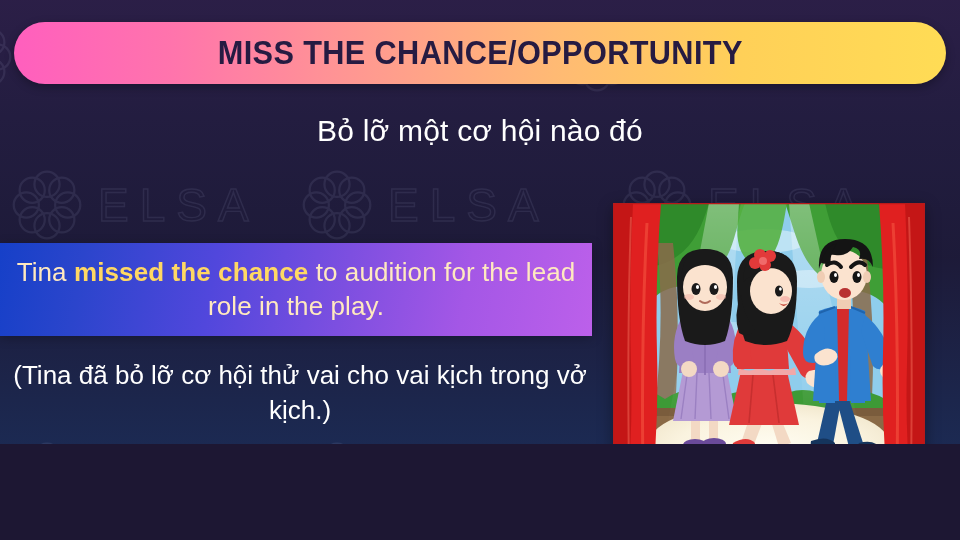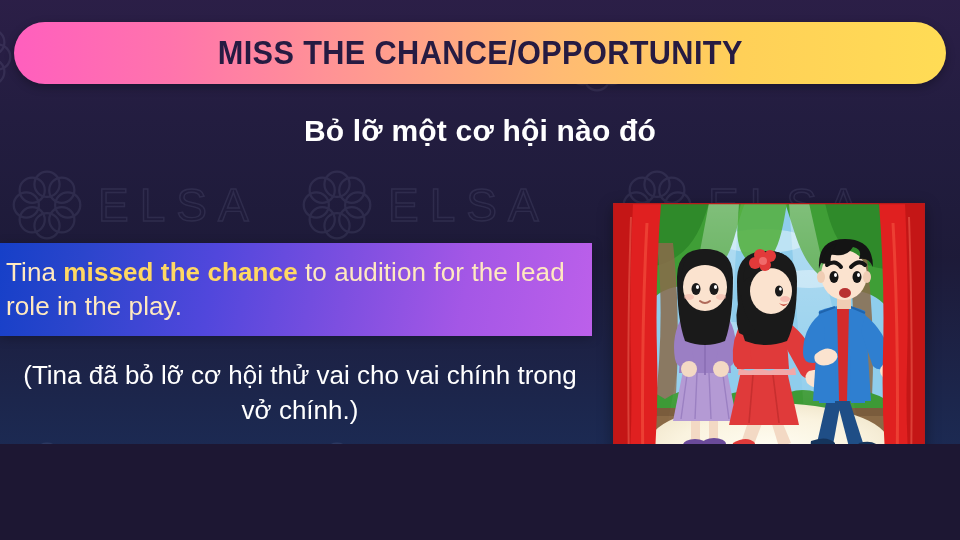--- a/index.html
+++ b/index.html
@@ -56,36 +56,36 @@
     letter-spacing:.4px;
     color:#261b42;
     transform:scaleX(.93);
     white-space:nowrap;
   }
 
   
   #subtitle {
     position:absolute; left:0; right:0; top:114px;
     text-align:center;
-    font-size:30px; font-weight:700; color:#ffffff;
+    font-size:30px; font-weight:400; color:#ffffff;
     letter-spacing:.2px;
     z-index:4;
   }
 
   
   #example-banner {
     position:absolute; left:0; top:243px;
     width:592px; height:93px;
     background:linear-gradient(100deg,#1640c8 0%, #2b45cc 14%, #5147dc 36%, #7d4fe0 58%, #a457e6 78%, #bc60ea 100%);
     display:flex; align-items:center; justify-content:center;
     z-index:4;
     box-shadow:0 2px 10px rgba(0,0,0,.25);
   }
   #example-text {
-    text-align:left;
+    text-align:center;
     font-size:26px; line-height:1.28;
     color:#ffe9bf;
     padding:0 6px;
     letter-spacing:.1px;
   }
   #example-text b { color:#ffd863; font-weight:700; }
 
   
   #translation {
     position:absolute; left:8px; top:358px;
@@ -238,21 +238,21 @@
   </div>
 
   <div id="subtitle">Bỏ lỡ một cơ hội nào đó</div>
 
   <div id="example-banner">
     <div id="example-text">
       <span>Tina </span><b>missed the chance</b><span> to audition for the lead role in the play.</span>
     </div>
   </div>
 
-  <div id="translation">(Tina đã bỏ lỡ cơ hội thử vai cho vai chính trong vở chính.)</div>
+  <div id="translation">(Tina đã bỏ lỡ cơ hội thử vai cho vai kịch trong vở kịch.)</div>
 
   <div id="illustration">
     <svg viewBox="0 0 312 288" xmlns="http://www.w3.org/2000/svg">
       <defs>
         <radialGradient id="spotGrad" cx="50%" cy="55%" r="62%">
           <stop offset="0%" stop-color="#fffdf2"></stop>
           <stop offset="62%" stop-color="#faf3df"></stop>
           <stop offset="100%" stop-color="#efe4c8"></stop>
         </radialGradient>
         <linearGradient id="beamGrad" x1="0" y1="0" x2="0" y2="1">

